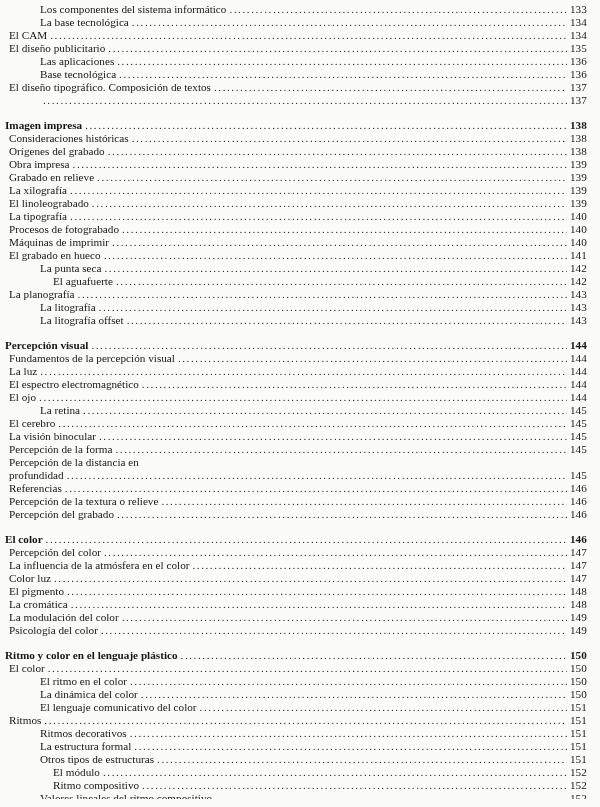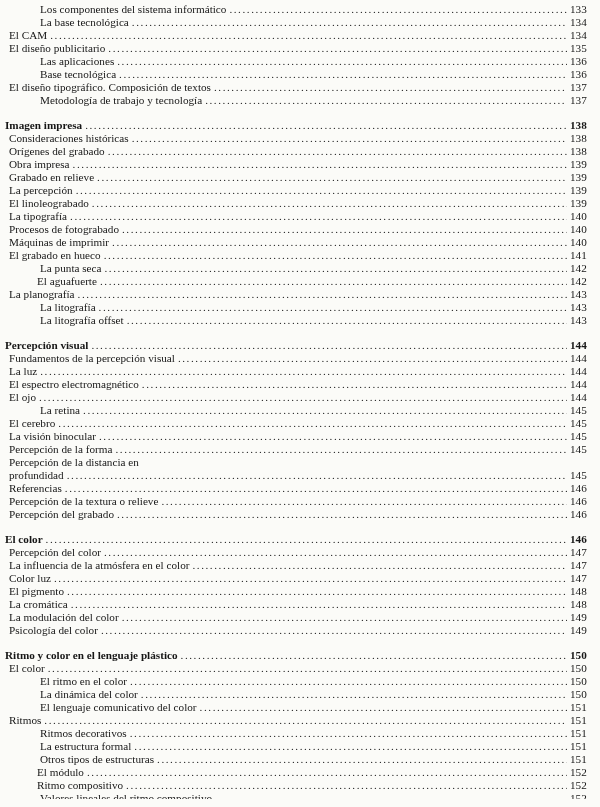--- a/index.html
+++ b/index.html
@@ -21,21 +21,21 @@
     display: flex;
     align-items: baseline;
     line-height: 13px;
     height: 13px;
     white-space: nowrap;
   }
   .row.gap { margin-top: 12px; }
   .lvl0 { padding-left: 5px; }
   .lvl1 { padding-left: 9px; }
   .lvl2 { padding-left: 40px; }
-  .lvl3 { padding-left: 37px; }
+  .lvl3 { padding-left: 53px; }
   .bold { font-weight: bold; }
   .label { flex: 0 0 auto; white-space: nowrap; }
   .leader {
     flex: 1 1 auto;
     overflow: hidden;
     white-space: nowrap;
     margin: 0 3px 0 3px;
     min-width: 6px;
     font-weight: normal;
     color: #222;
@@ -85,21 +85,20 @@
         <span class="label">Base tecnológica</span>
         <span class="leader"></span>
         <span class="pagenum">136</span>
       </div>
       <div class="row lvl1">
         <span class="label">El diseño tipográfico. Composición de textos</span>
         <span class="leader"></span>
         <span class="pagenum">137</span>
       </div>
       <div class="row lvl2">
-        <span class="label">Metodología de trabajo y tecnología</span>
         <span class="leader"></span>
         <span class="pagenum">137</span>
       </div>
       <div class="row lvl0 bold gap">
         <span class="label">Imagen impresa</span>
         <span class="leader"></span>
         <span class="pagenum">138</span>
       </div>
       <div class="row lvl1">
         <span class="label">Consideraciones históricas</span>
@@ -115,21 +114,21 @@
         <span class="label">Obra impresa</span>
         <span class="leader"></span>
         <span class="pagenum">139</span>
       </div>
       <div class="row lvl1">
         <span class="label">Grabado en relieve</span>
         <span class="leader"></span>
         <span class="pagenum">139</span>
       </div>
       <div class="row lvl1">
-        <span class="label">La percepción</span>
+        <span class="label">La xilografía</span>
         <span class="leader"></span>
         <span class="pagenum">139</span>
       </div>
       <div class="row lvl1">
         <span class="label">El linoleograbado</span>
         <span class="leader"></span>
         <span class="pagenum">139</span>
       </div>
       <div class="row lvl1">
         <span class="label">La tipografía</span>

